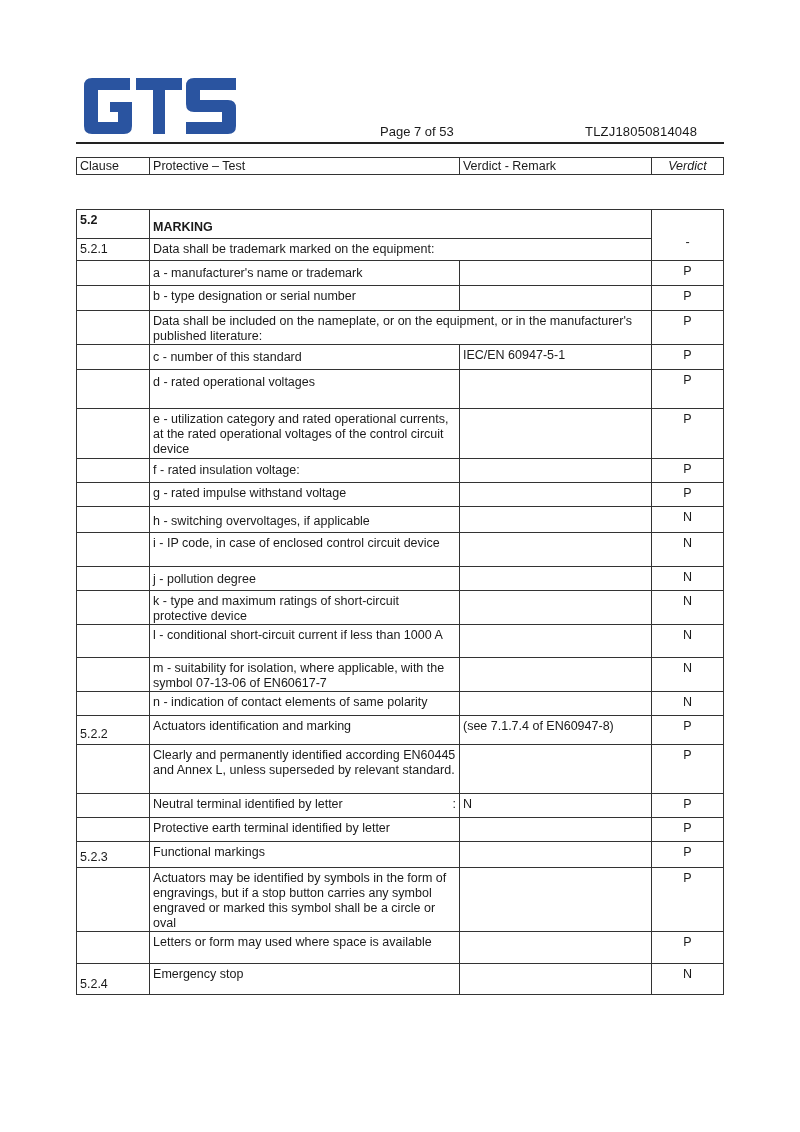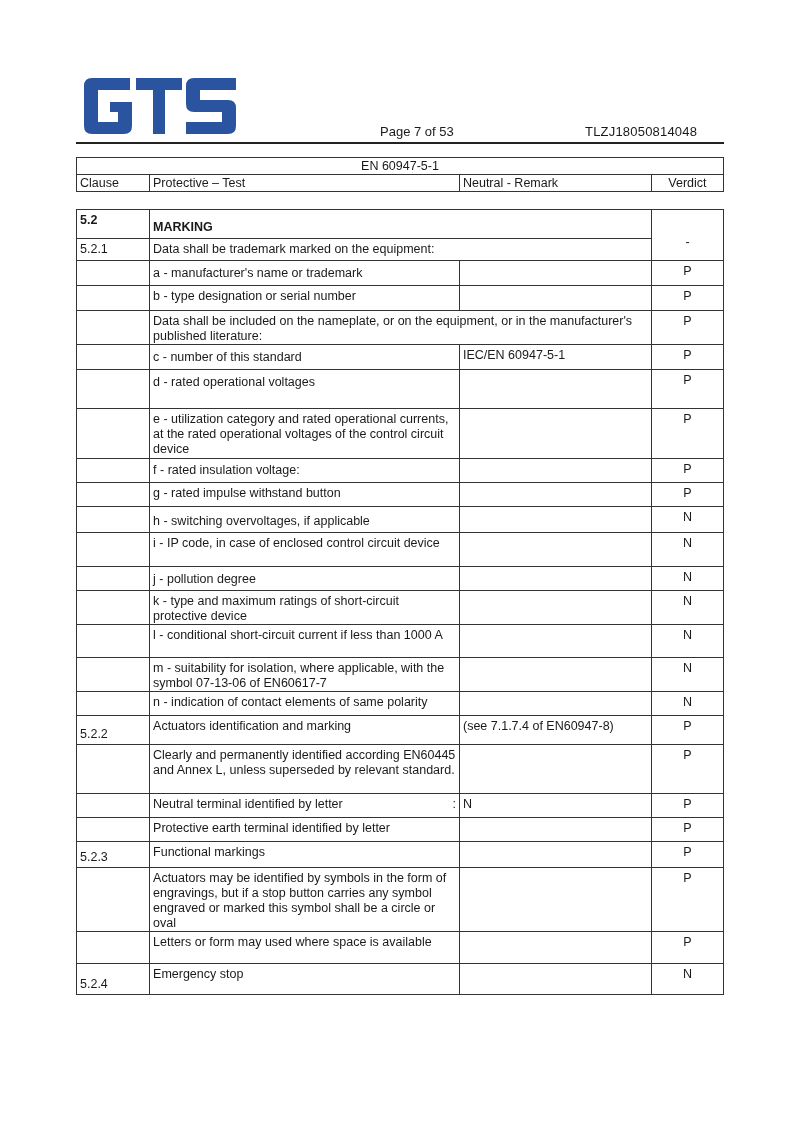--- a/index.html
+++ b/index.html
@@ -13,21 +13,21 @@
   table { border-collapse:collapse; position:absolute; left:76px; table-layout:fixed; }
   td { border:1px solid #333; font-size:12.5px; padding:0 3px; vertical-align:top; line-height:15px; }
   .col-clause { width:70px; }
   .col-req { width:297px; }
   .col-res { width:184px; }
   .col-ver { width:69px; }
 
   .hdr-table { top:157px; width:648px; }
   .hdr-table td { height:16px; line-height:16px; }
   .hdr-title { text-align:center; }
-  .hdr-ver { text-align:center; }
+  .hdr-ver { text-align:center;font-style:italic; }
 
   .main-table { top:209px; width:648px; }
   .main-table td { padding-top:3px; }
   .bold { font-weight:bold; }
   .ver { text-align:center; }
   .clause-bottom { vertical-align:bottom; padding-bottom:2px; }
   .colon { float:right; }
 </style>
 </head>
 <body>
@@ -47,27 +47,24 @@
 <div class="header-rule"></div>
 
 <table class="hdr-table">
   <colgroup>
       <col class="col-clause">
       <col class="col-req">
       <col class="col-res">
       <col class="col-ver">
     </colgroup>
   <tbody>
-      <tr>
-    <td colspan="4" class="hdr-title">EN 60947-5-1</td>
-  </tr>
   <tr>
     <td>Clause</td>
     <td>Protective – Test</td>
-    <td>Neutral - Remark</td>
+    <td>Verdict - Remark</td>
     <td class="hdr-ver">Verdict</td>
   </tr>
 </tbody>
   </table>
 
 <table class="main-table">
   <colgroup>
       <col class="col-clause">
       <col class="col-req">
       <col class="col-res">
@@ -120,21 +117,21 @@
     <td class="ver">P</td>
   </tr>
   <tr style="height:24px">
     <td></td>
     <td style="padding-top:4px">f - rated insulation voltage:</td>
     <td></td>
     <td class="ver">P</td>
   </tr>
   <tr style="height:24px">
     <td></td>
-    <td>g - rated impulse withstand button</td>
+    <td>g - rated impulse withstand voltage</td>
     <td></td>
     <td class="ver">P</td>
   </tr>
   <tr style="height:26px">
     <td></td>
     <td style="padding-top:7px">h - switching overvoltages, if applicable</td>
     <td></td>
     <td class="ver">N</td>
   </tr>
   <tr style="height:34px">

